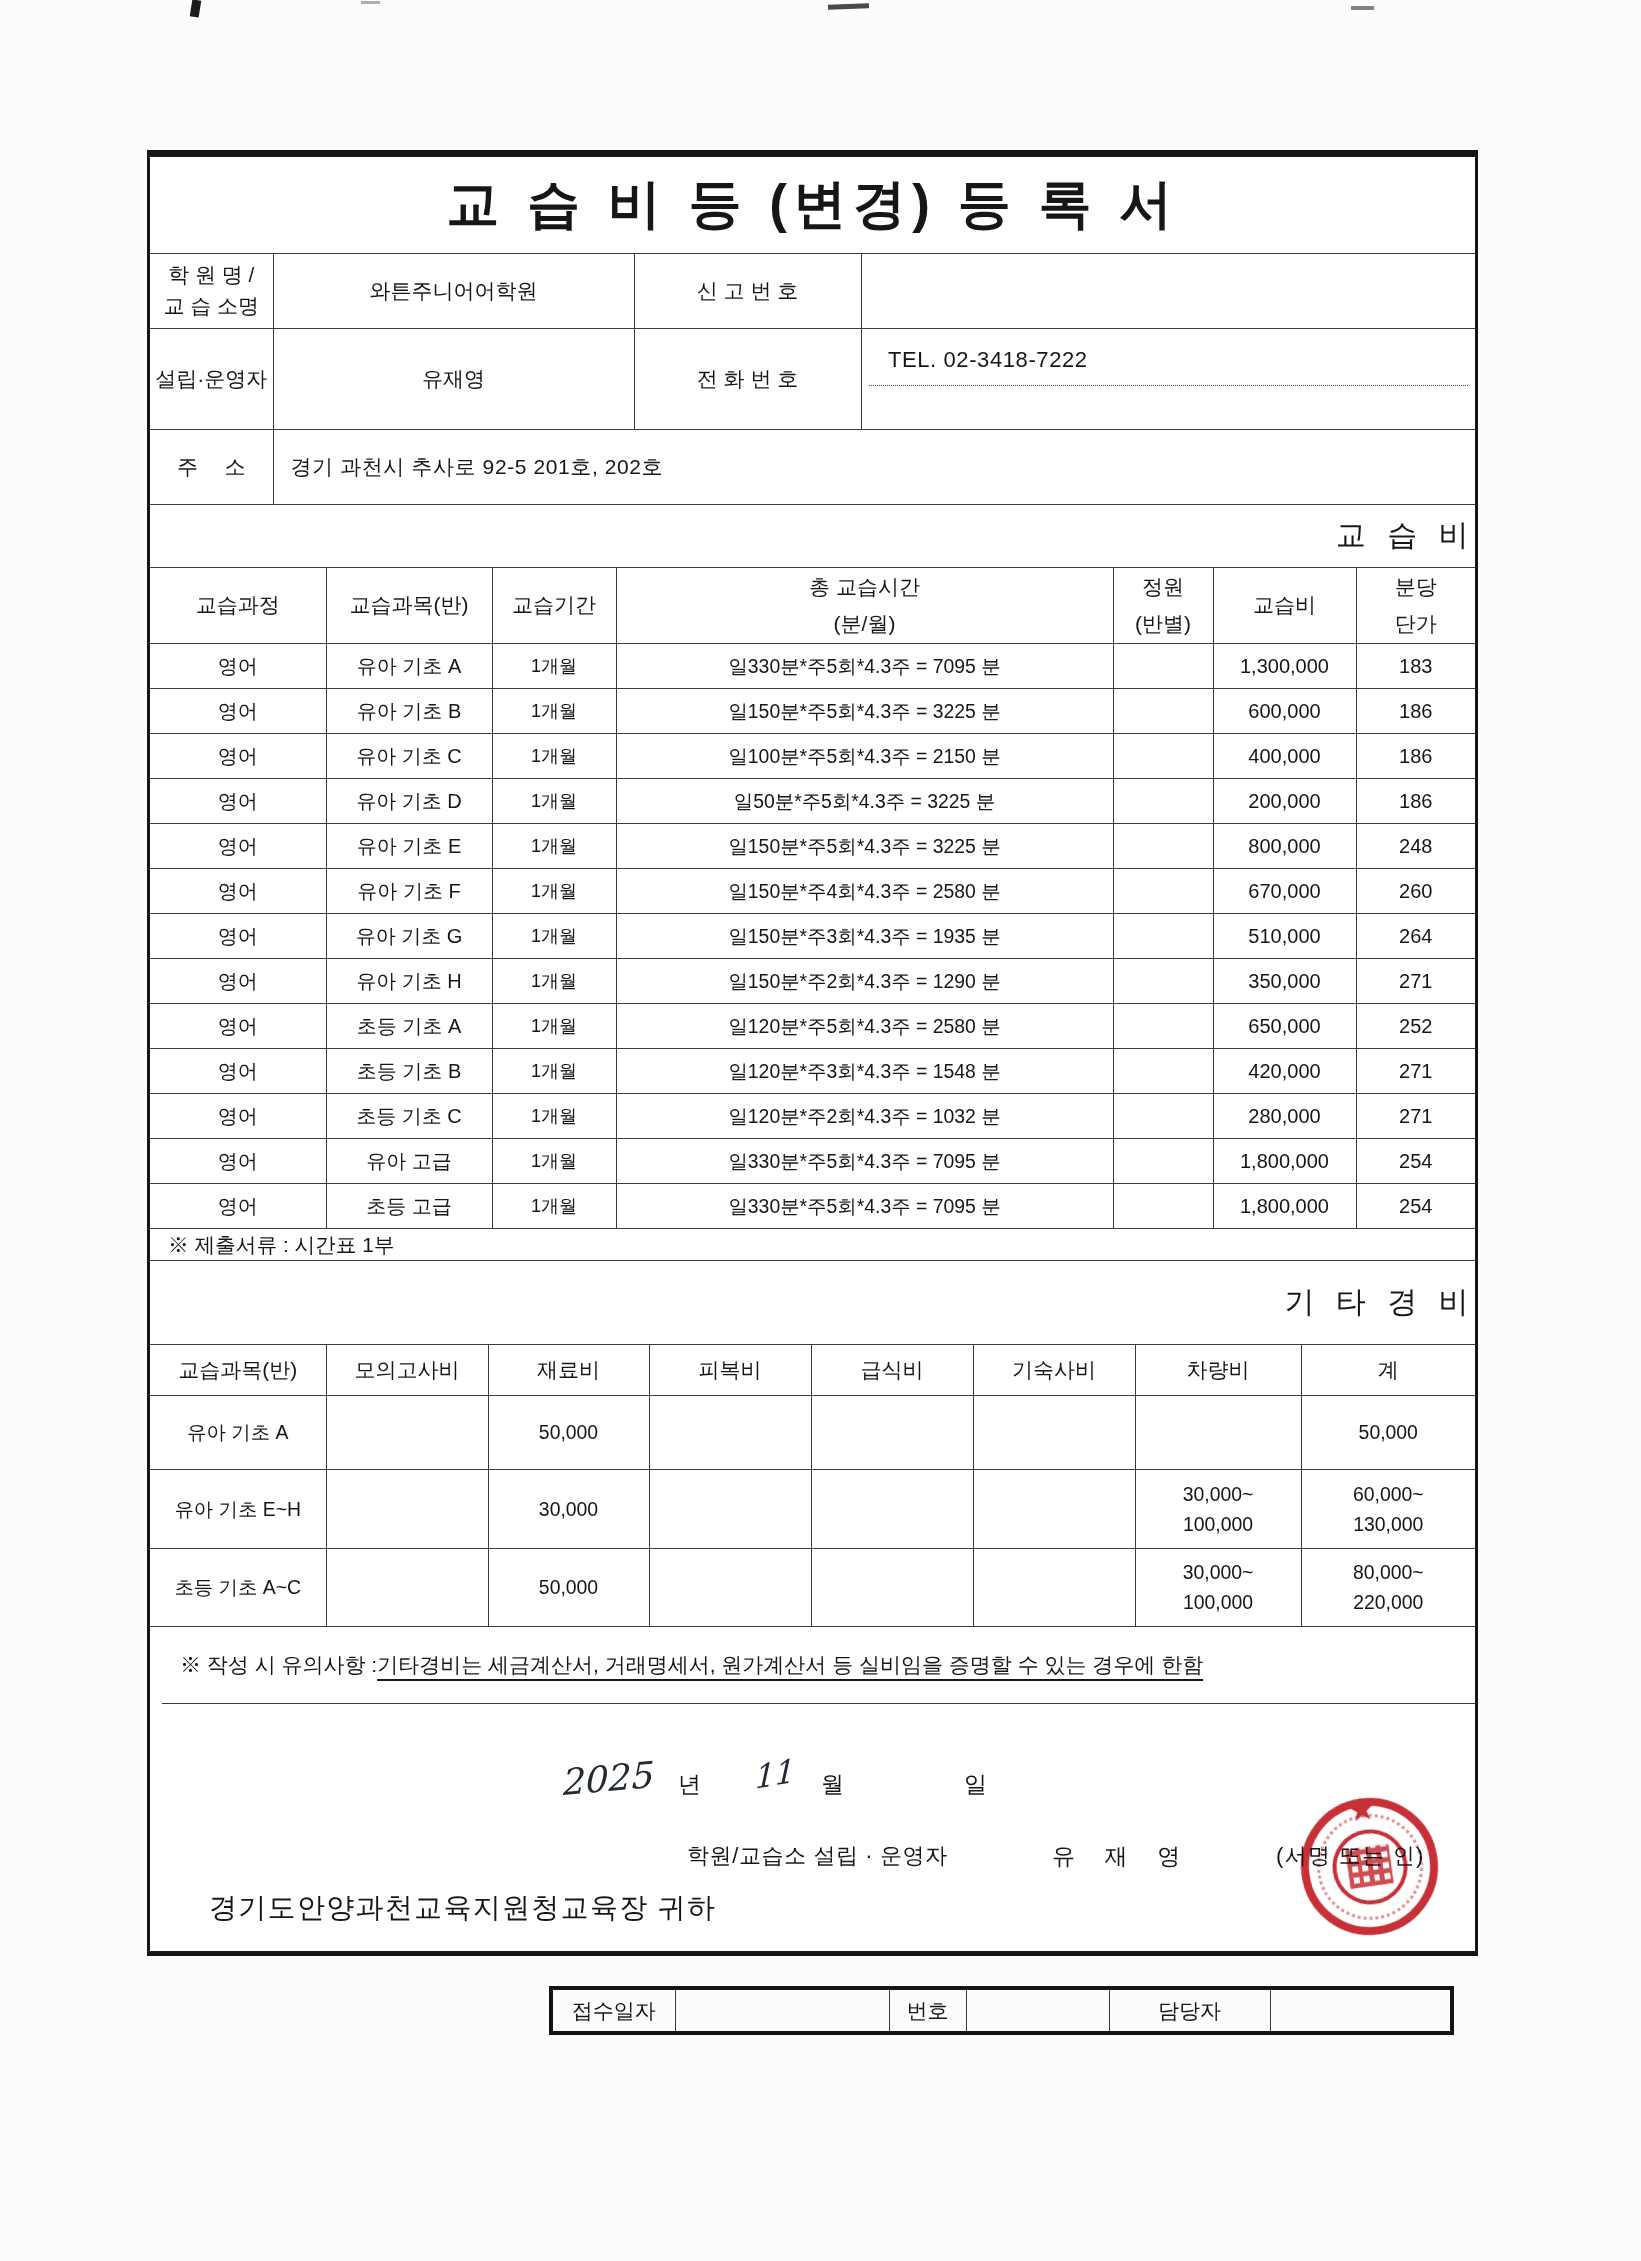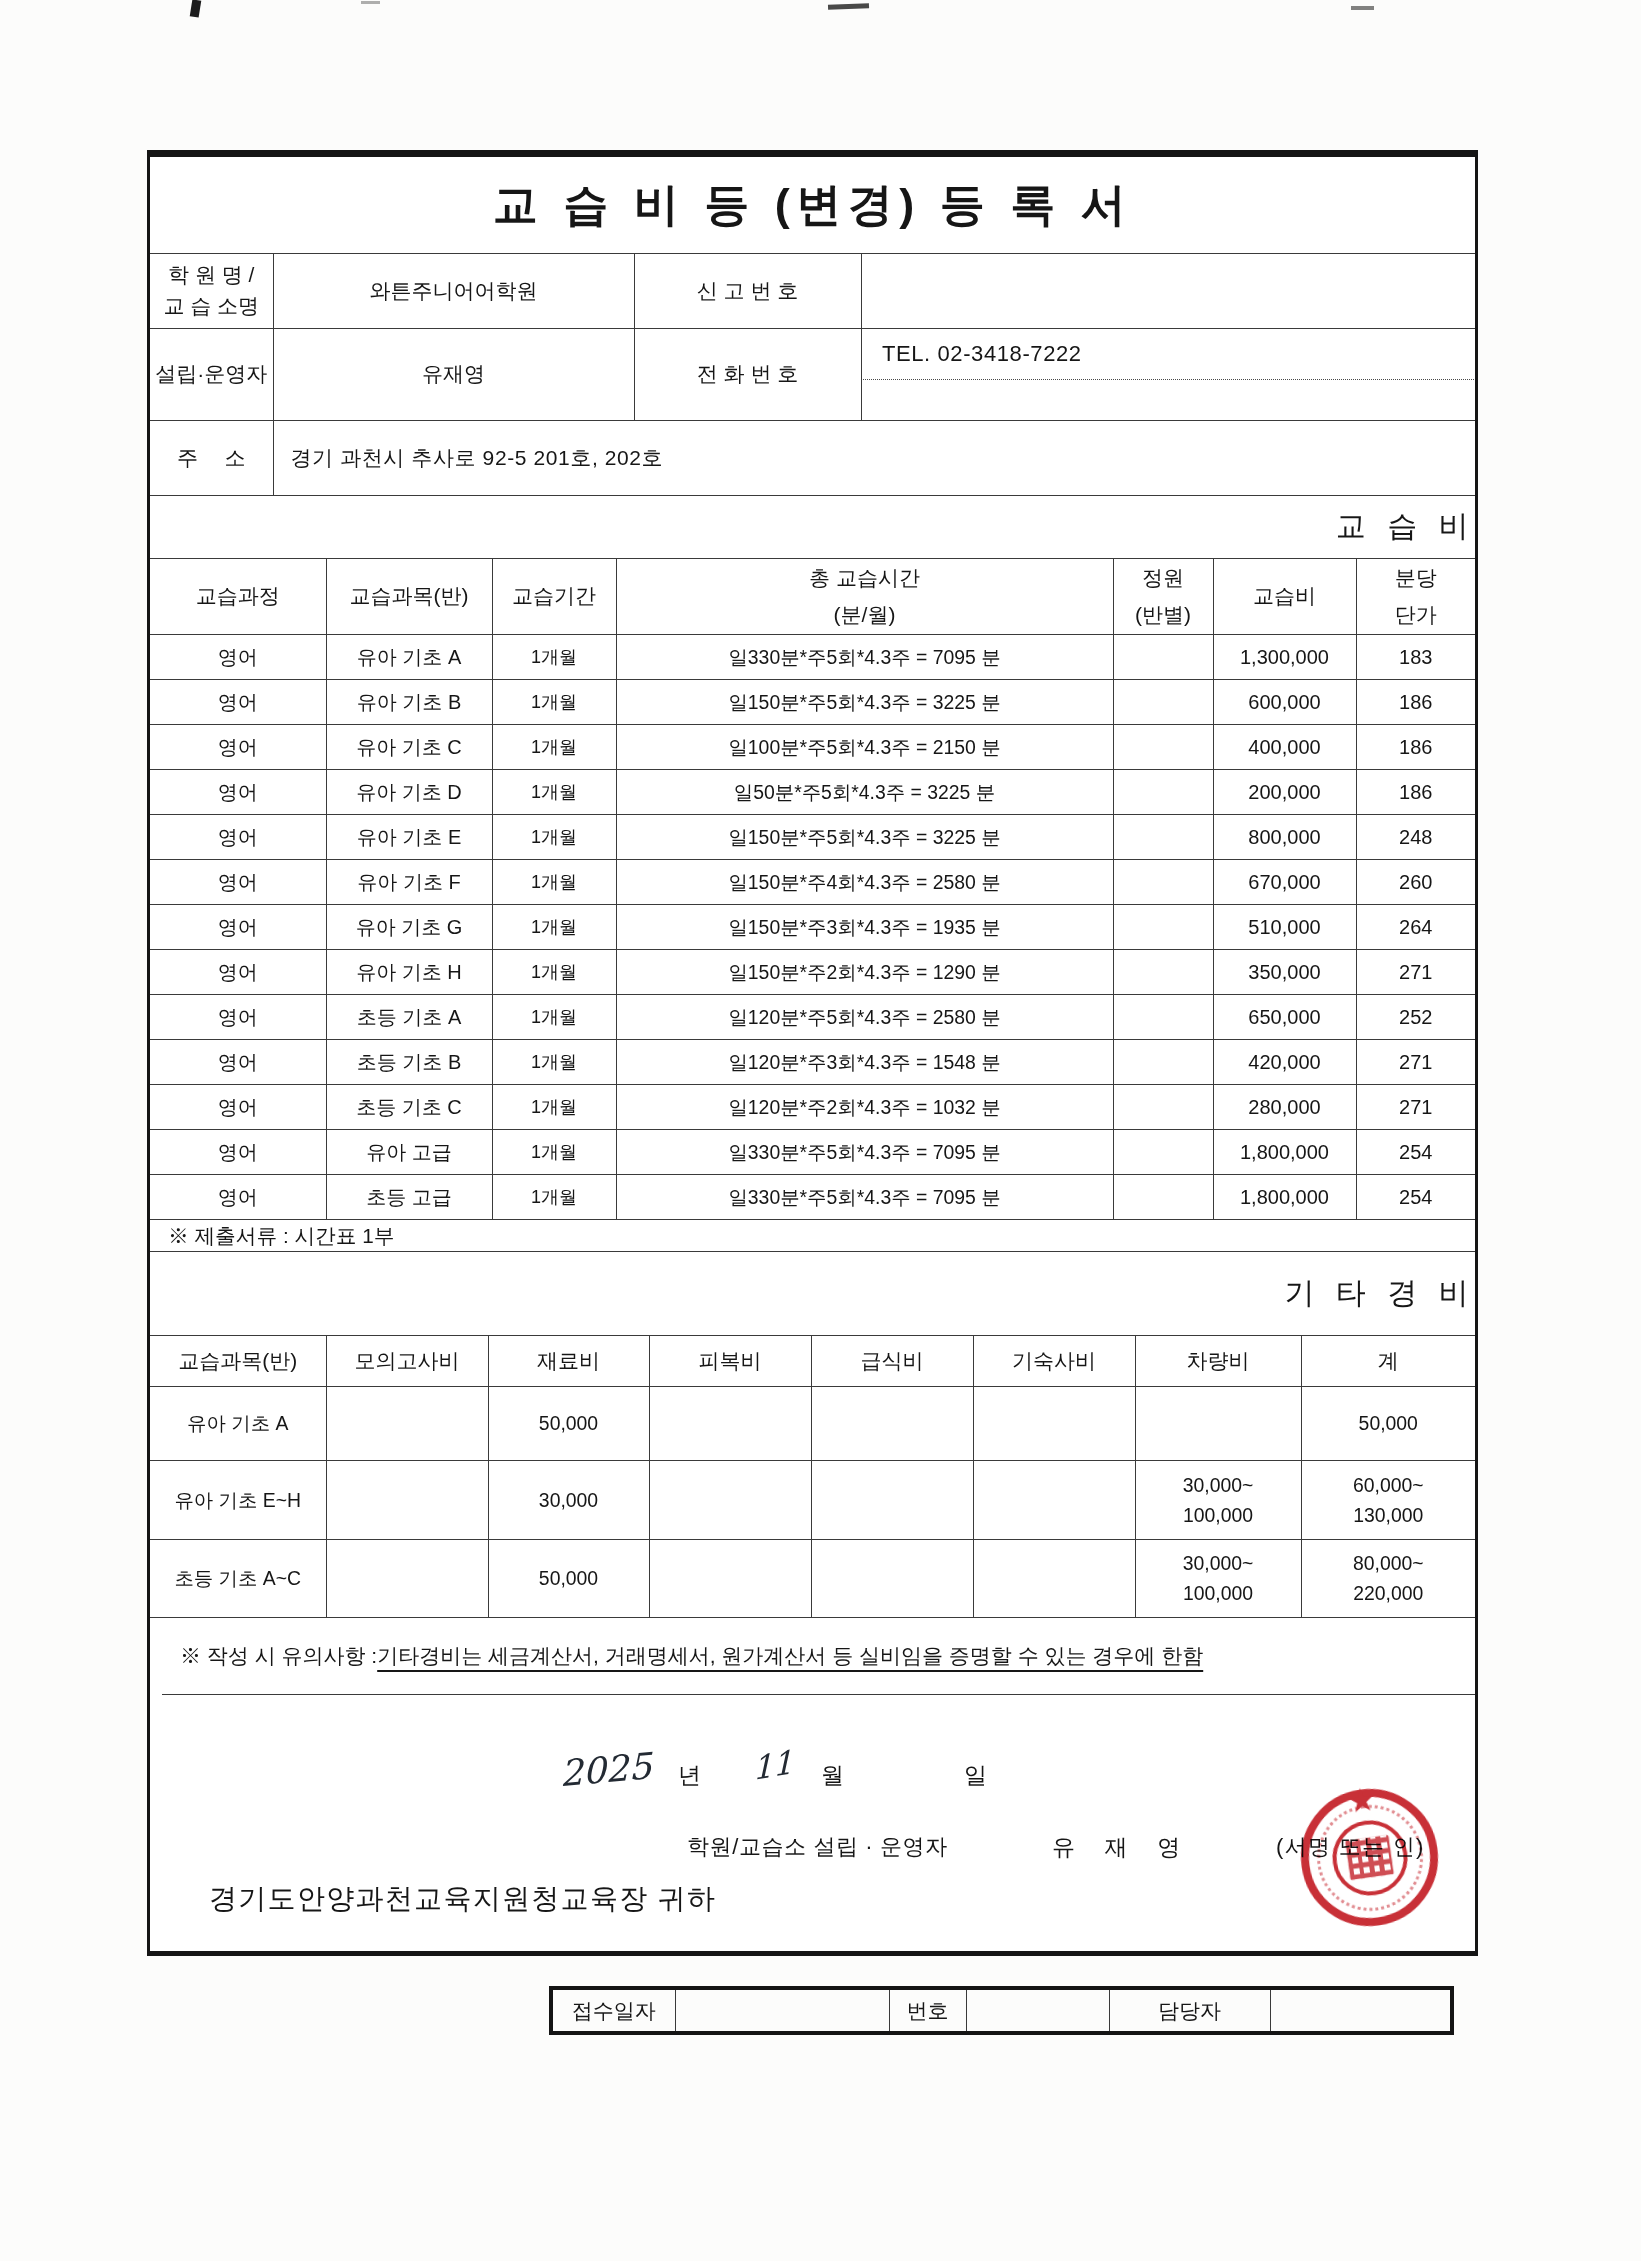--- a/index.html
+++ b/index.html
@@ -24,35 +24,35 @@
   .a4{left:361px;top:1.3px;width:19.4px;height:3.2px;opacity:.35;}
 
   
   .form{
     position:absolute;left:147px;top:150px;width:1331px;height:1806px;
     border:3.2px solid #151515;border-top-width:7px;border-bottom-width:5.8px;
     background:#fff;
   }
   .title-row{height:97px;border-bottom:1.9px solid var(--line);
     display:flex;align-items:center;justify-content:center;}
-  .title{font-size:45px;font-weight:bold;letter-spacing:6.5px;white-space:pre;}
+  .title{font-size:53px;font-weight:bold;letter-spacing:6.5px;white-space:pre;}
 
   table{width:100%;border-collapse:collapse;table-layout:fixed;}
   td,th{vertical-align:middle;text-align:center;color:var(--ink);}
 
   
   .info td{border-bottom:1.9px solid var(--line);font-size:21px;}
   .info td + td{border-left:1.3px solid var(--line);}
   .info tr.r1{height:74px;}
   .info tr.r2{height:92px;}
   .info tr.r3{height:75px;margin-left:48px;}
   .pre{white-space:pre-line;line-height:1.45;}
   .justify{text-align:justify;text-align-last:justify;padding:0 27px;}
   .addr{text-align:left;padding-left:17px;font-size:22px;letter-spacing:0.6px;}
-  .phone-cell{padding:1px;vertical-align:top;}
+  .phone-cell{padding:7px;vertical-align:top;}
   .phone-top{height:50px;display:flex;align-items:center;padding-left:19.4px;
     border-bottom:1.9px dotted #4a4a4a;font-size:22px;letter-spacing:0.6px;}
   .phone-bottom{height:36px;}
 
   
   .banner{display:flex;align-items:center;justify-content:flex-end;
     border-bottom:1.9px solid var(--line);font-size:30px;letter-spacing:6.5px;white-space:pre;}
   .banner.tuition-banner{height:63px;}
   .banner.misc-banner{height:84px;}
 

